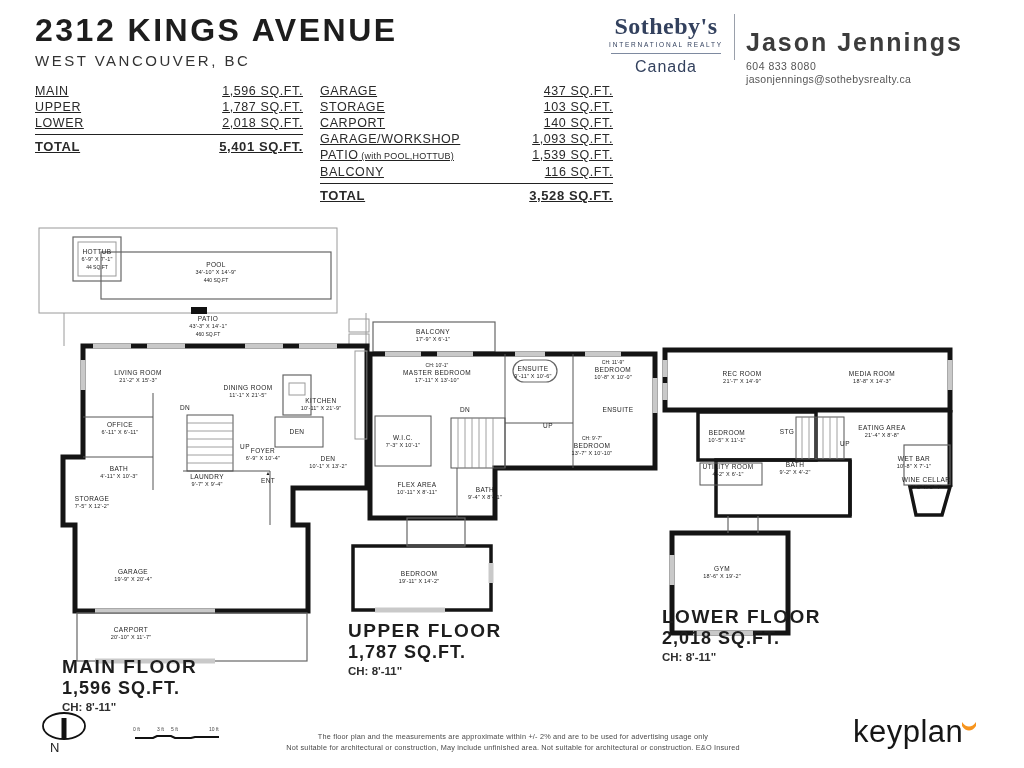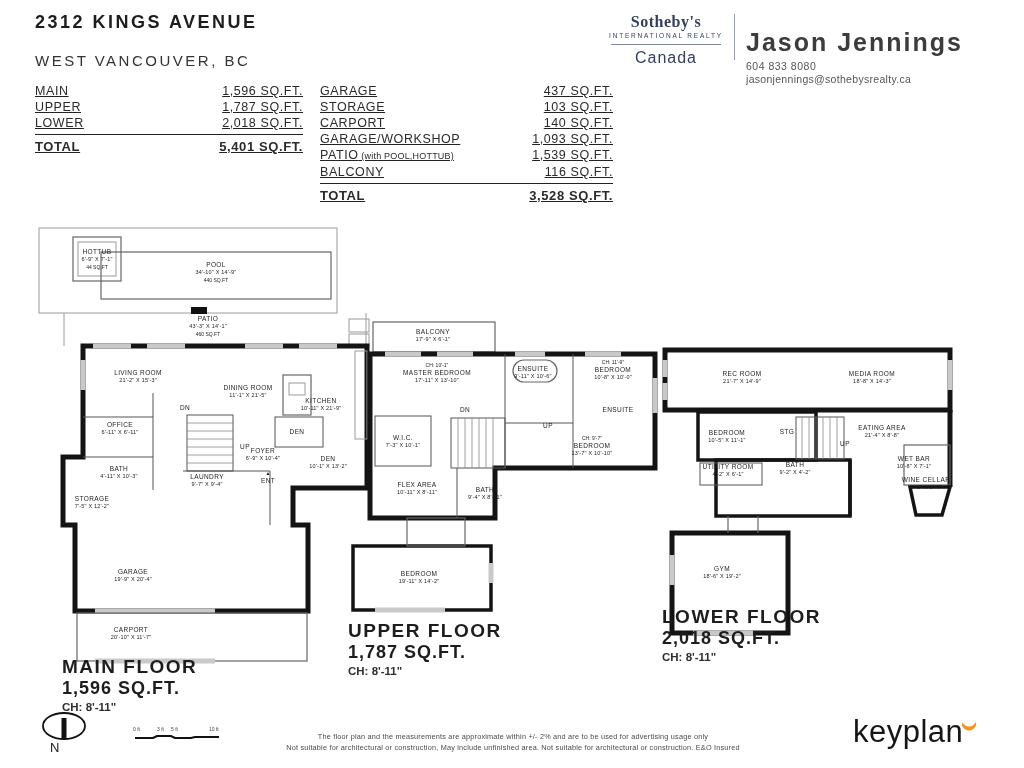--- a/index.html
+++ b/index.html
@@ -1,25 +1,25 @@
 <!DOCTYPE html>
 <html><head>
 <meta charset="utf-8">
 <style>
   html,body{margin:0;padding:0;}
   body{width:1024px;height:768px;position:relative;background:#ffffff;
        font-family:"Liberation Sans",sans-serif;overflow:hidden;color:#222;}
 
   
   .addr{position:absolute;left:35px;top:12px;}
-  .addr .line1{font-size:18px;font-weight:600;letter-spacing:2.5px;color:#1d1d1d;}
-  .addr .line2{font-size:15px;letter-spacing:2.5px;color:#333;margin-top:19px;}
+  .addr .line1{font-size:32px;font-weight:600;letter-spacing:2.5px;color:#1d1d1d;}
+  .addr .line2{font-size:15px;letter-spacing:2.5px;color:#333;margin-top:3px;}
 
   .brand{position:absolute;left:607px;top:13px;width:118px;text-align:center;color:#33415e;}
-  .brand .bname{font-family:"Liberation Serif",serif;font-size:16px;font-weight:bold;letter-spacing:.5px;}
+  .brand .bname{font-family:"Liberation Serif",serif;font-size:24px;font-weight:bold;letter-spacing:.5px;}
   .brand .bsub{font-size:6.5px;letter-spacing:1.8px;margin-top:1px;}
   .brand .brule{border-top:1px solid #7e8aa0;margin:5px 4px 4px 4px;}
   .brand .bcountry{font-size:16px;letter-spacing:1px;}
 
   .hdr-divider{position:absolute;left:734px;top:14px;width:1px;height:46px;background:#9aa0ab;}
 
   .agent{position:absolute;left:746px;top:28px;}
   .agent .aname{font-size:25px;font-weight:bold;letter-spacing:2px;color:#3c3c3c;}
   .agent .aphone{font-size:10.5px;color:#555;margin-top:3px;letter-spacing:.5px;}
   .agent .aemail{font-size:10.5px;color:#555;margin-top:1px;letter-spacing:.3px;}

